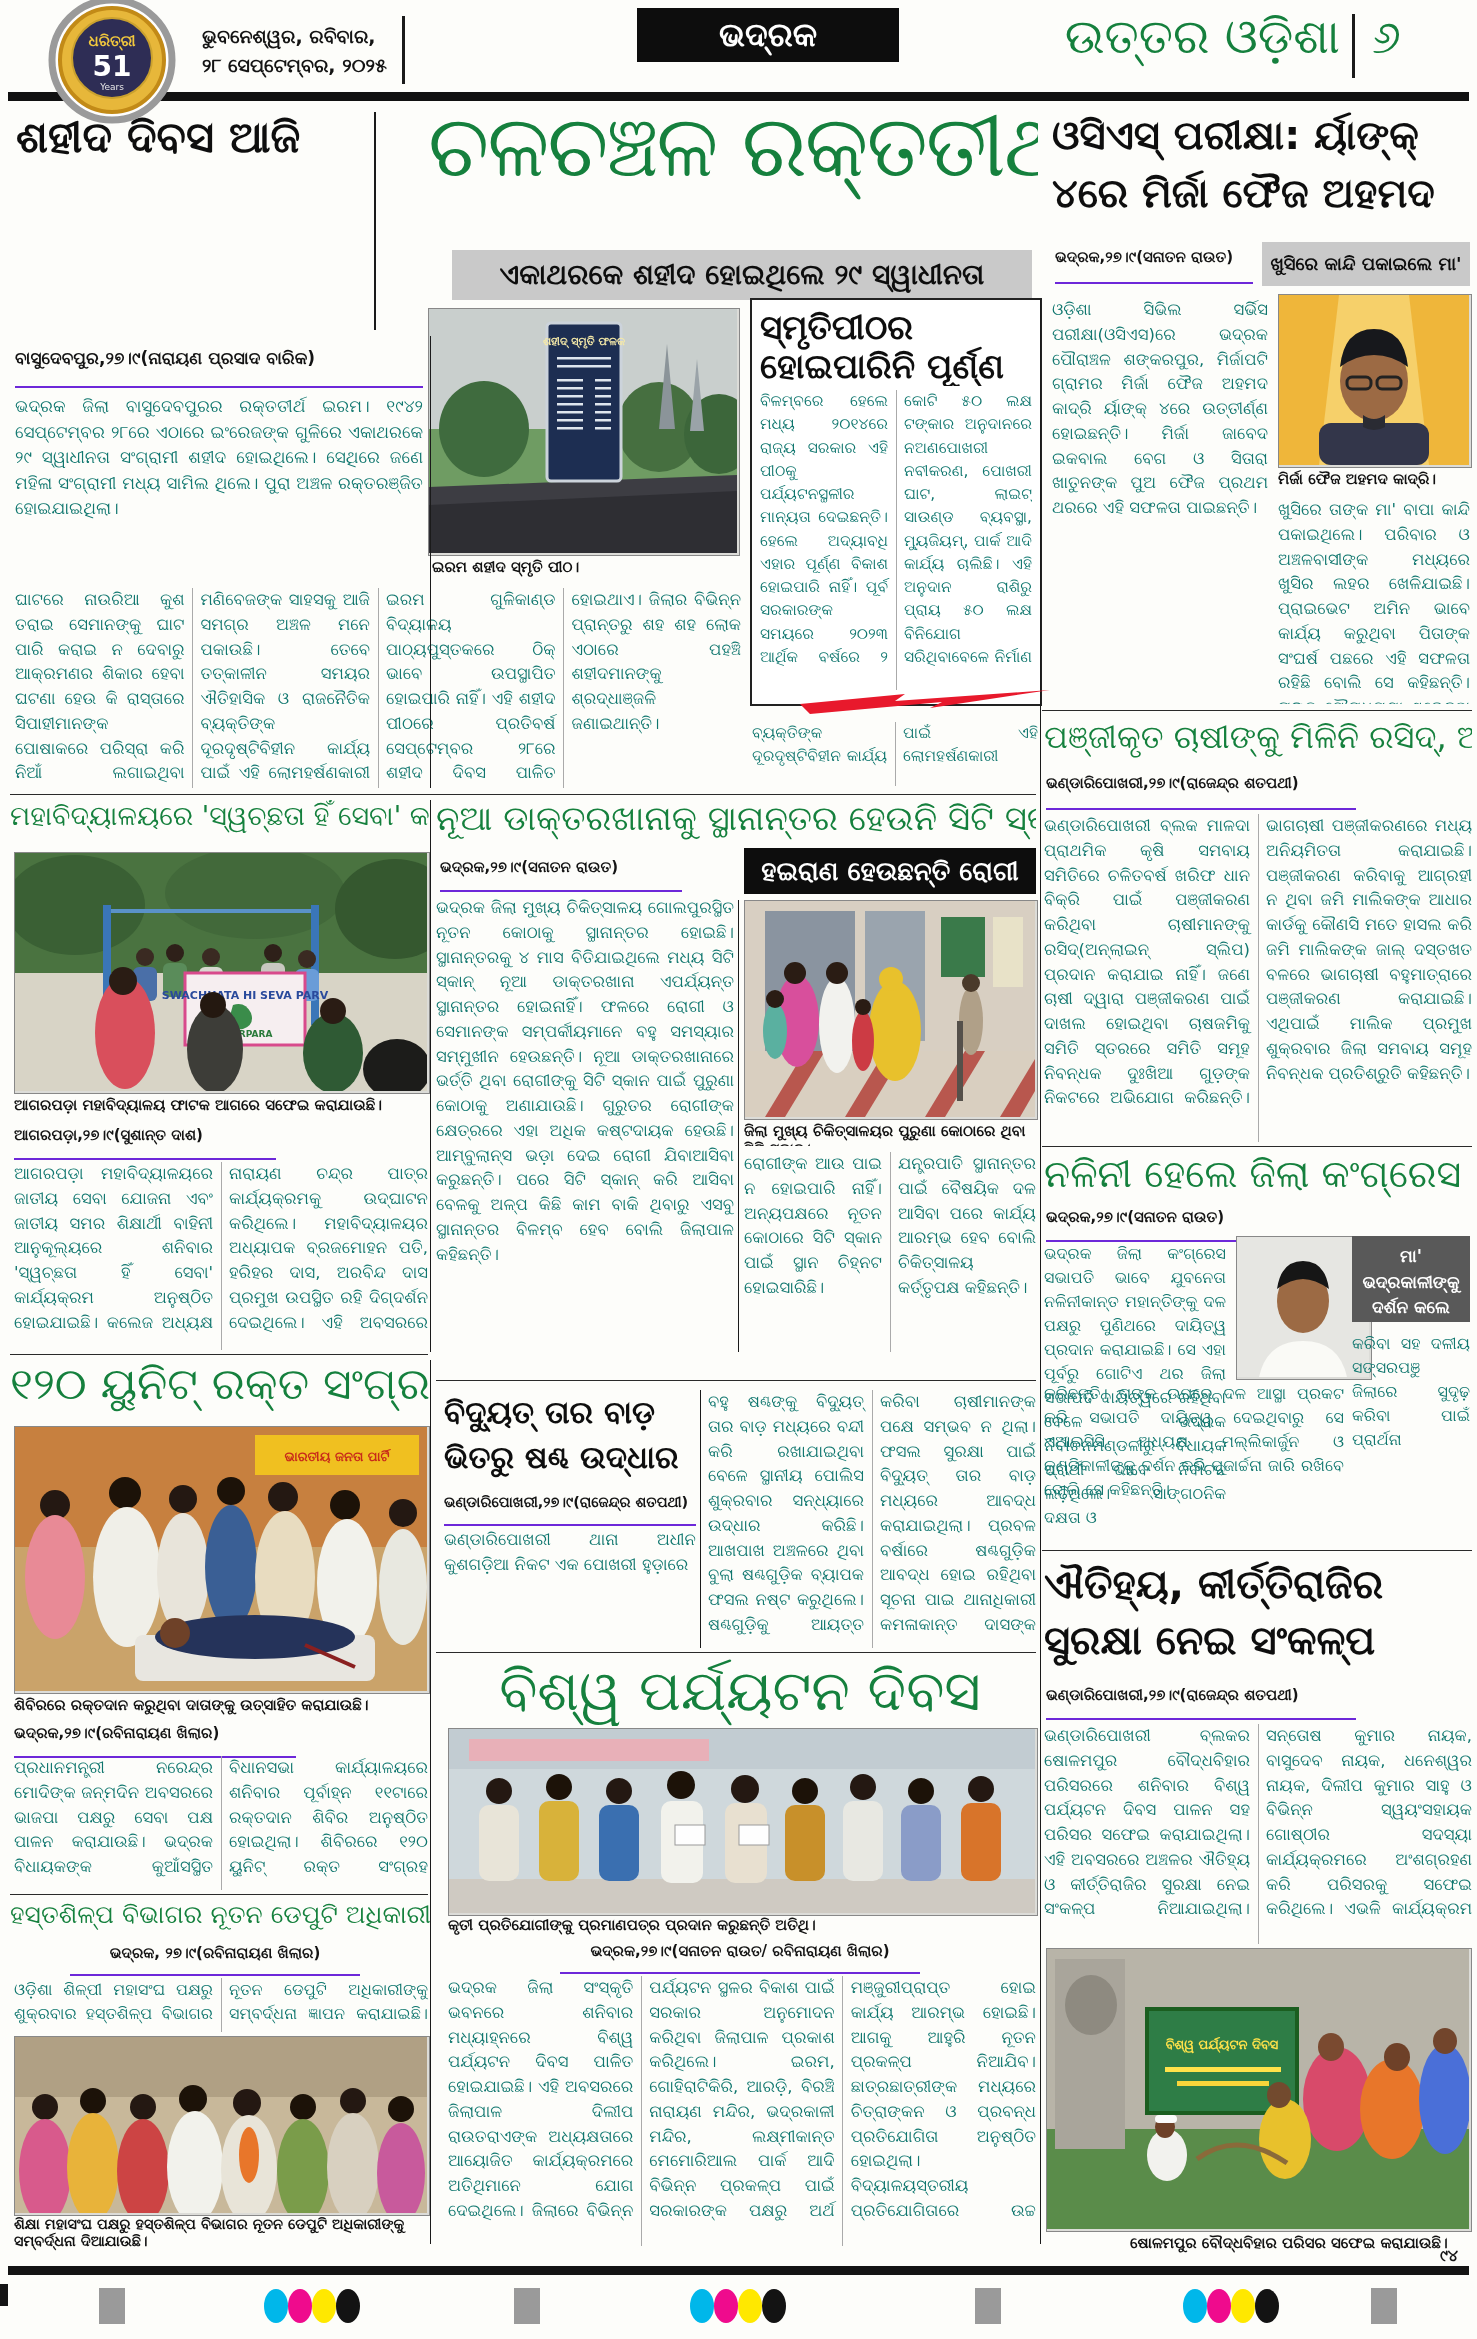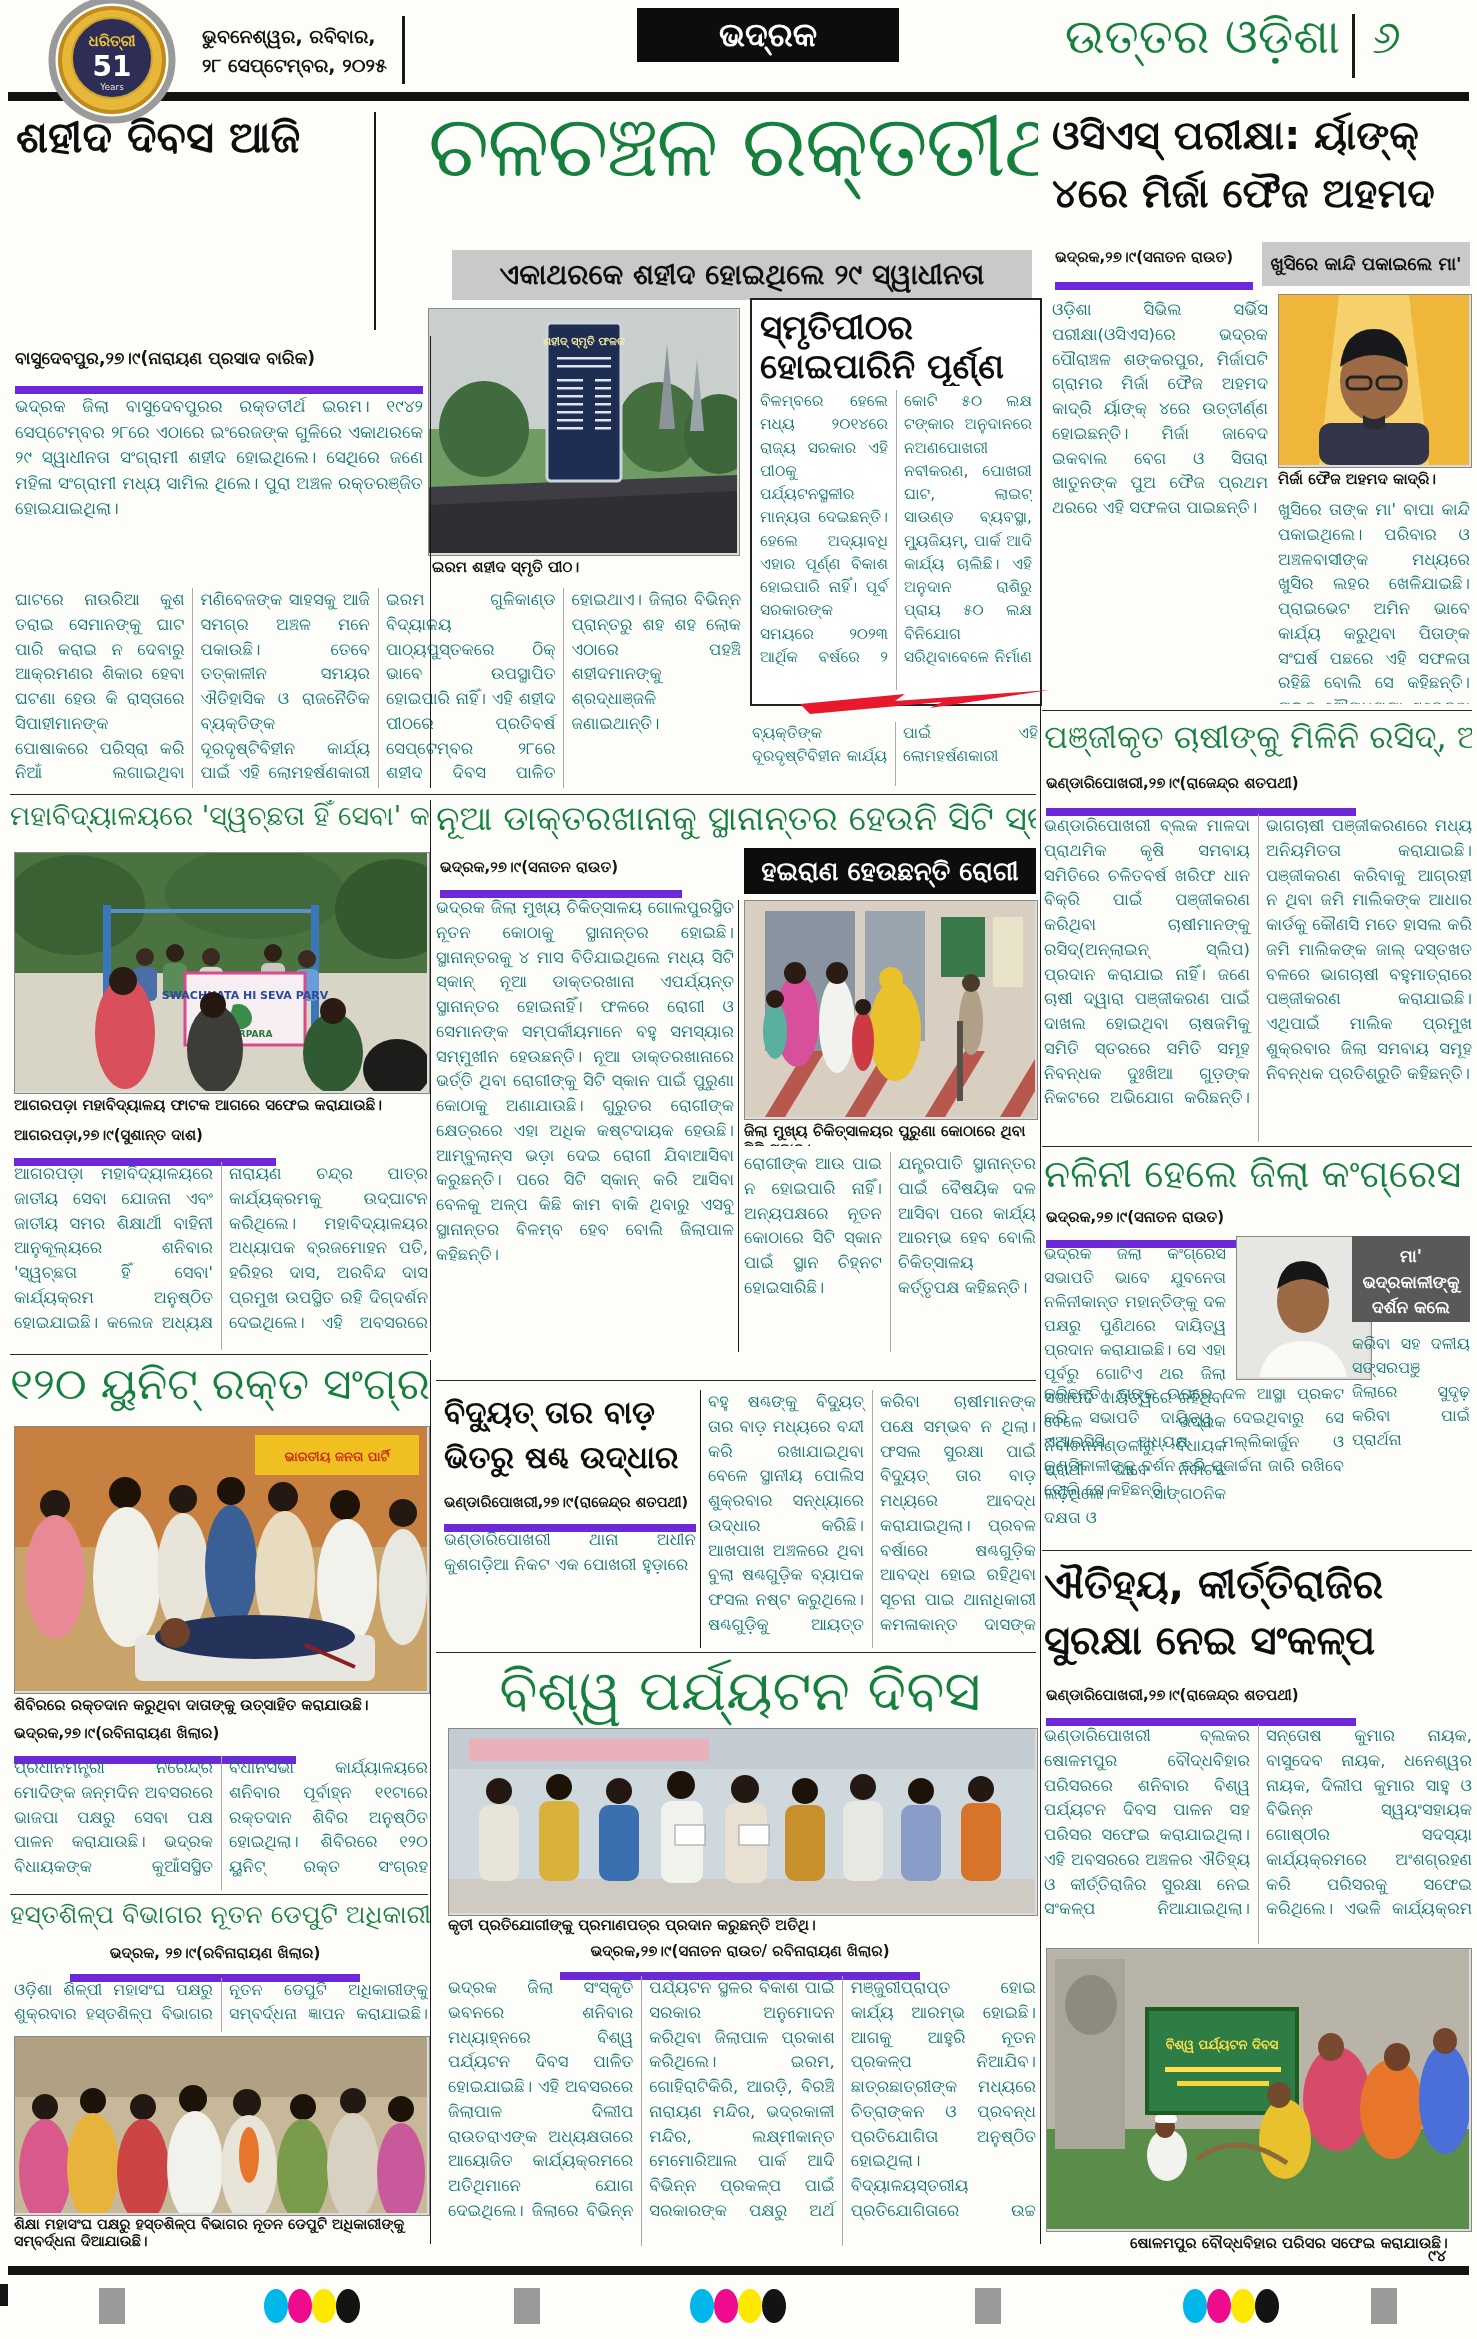--- a/index.html
+++ b/index.html
@@ -2,21 +2,21 @@
 <html><head>
 <meta charset="utf-8">
 <style>
   html,body{margin:0;padding:0;background:#e9e9e6;}
   #page{position:relative;width:1477px;height:2339px;background:#fdfdfa;overflow:hidden;
         font-family:"DejaVu Sans",sans-serif;color:#141414;}
   .abs{position:absolute;}
   .clip{overflow:hidden;}
   .hl{font-weight:normal;color:#15803d;white-space:nowrap;}
   .hlw{font-weight:bold;color:#0e0e0e;}
-  .byline{font-weight:bold;font-size:16px;border-bottom:8px solid #6d28d9;padding-bottom:4px;}
+  .byline{font-weight:bold;font-size:16px;border-bottom:2px solid #6d28d9;padding-bottom:4px;}
   .body{font-size:17px;line-height:1.5;text-align:justify;color:#0f766e;}
   .c2{column-count:2;column-gap:16px;column-rule:1px solid #aaa;}
   .c3{column-count:3;column-gap:16px;column-rule:1px solid #aaa;}
   .c4{column-count:4;column-gap:16px;column-rule:1px solid #aaa;}
   .cap{font-size:15px;font-weight:bold;color:#111;}
   .bar{background:#0d0d0d;color:#fff;font-weight:bold;text-align:center;}
   .gbar{background:#c9c9c9;color:#0d0d0d;font-weight:bold;text-align:center;}
   .vr{background:#1a1a1a;width:1px;}
   .hr{background:#2a2a2a;height:1px;}
   .photo{background:#dcdcd8;border:1px solid #888;}
@@ -356,21 +356,21 @@
   <div class="abs byline clip" style="left:560px;top:1942px;width:360px;height:26px;font-size:15px;text-align:center;">ଭଦ୍ରକ,୨୭।୯(ସନାତନ ରାଉତ/ ରବିନାରାୟଣ ଖିଲାର)</div>
   <div class="abs body c3 clip" style="left:448px;top:1976px;width:588px;height:270px;font-size:16.5px;">ଭଦ୍ରକ ଜିଲା ସଂସ୍କୃତି ଭବନରେ ଶନିବାର ମଧ୍ୟାହ୍ନରେ ବିଶ୍ୱ ପର୍ଯ୍ୟଟନ ଦିବସ ପାଳିତ ହୋଇଯାଇଛି। ଏହି ଅବସରରେ ଜିଲାପାଳ ଦିଲୀପ ରାଉତରାଏଙ୍କ ଅଧ୍ୟକ୍ଷତାରେ ଆୟୋଜିତ କାର୍ଯ୍ୟକ୍ରମରେ ଅତିଥିମାନେ ଯୋଗ ଦେଇଥିଲେ। ଜିଲାରେ ବିଭିନ୍ନ ପର୍ଯ୍ୟଟନ ସ୍ଥଳର ବିକାଶ ପାଇଁ ସରକାର ଅନୁମୋଦନ କରିଥିବା ଜିଲାପାଳ ପ୍ରକାଶ କରିଥିଲେ। ଇରମ, ଗୋହିରାଟିକିରି, ଆରଡ଼ି, ବିରଞ୍ଚି ନାରାୟଣ ମନ୍ଦିର, ଭଦ୍ରକାଳୀ ମନ୍ଦିର, ଲକ୍ଷ୍ମୀକାନ୍ତ ମେମୋରିଆଲ ପାର୍କ ଆଦି ବିଭିନ୍ନ ପ୍ରକଳ୍ପ ପାଇଁ ସରକାରଙ୍କ ପକ୍ଷରୁ ଅର୍ଥ ମଞ୍ଜୁରୀପ୍ରାପ୍ତ ହୋଇ କାର୍ଯ୍ୟ ଆରମ୍ଭ ହୋଇଛି। ଆଗକୁ ଆହୁରି ନୂତନ ପ୍ରକଳ୍ପ ନିଆଯିବ। ଛାତ୍ରଛାତ୍ରୀଙ୍କ ମଧ୍ୟରେ ଚିତ୍ରାଙ୍କନ ଓ ପ୍ରବନ୍ଧ ପ୍ରତିଯୋଗିତା ଅନୁଷ୍ଠିତ ହୋଇଥିଲା। ବିଦ୍ୟାଳୟସ୍ତରୀୟ ପ୍ରତିଯୋଗିତାରେ ଉଚ୍ଚ ବିଦ୍ୟାଳୟର ଆଶୁତୋଷ ନାୟକ, ଦେବସ୍ମିତା ସାହୁ ପ୍ରଥମ, ତିହିଡ଼ିର ସଚ୍ଚପୁର ଓଡ଼ିଶା ଆଦର୍ଶ ବିଦ୍ୟାଳୟର ଶାଶ୍ୱତ ନାୟକ, ସୌମ୍ୟଜିତ ଧଳ ଦ୍ୱିତୀୟ, ବିଏମ୍ ବାରୁରାଇ ଉଚ୍ଚ ବିଦ୍ୟାଳୟର ଅଂଶୁମାନ ସାମଲ ଓ ବିଦୁସ୍ମିତା ମିଶ୍ର ତୃତୀୟ ହୋଇଥିଲେ। ମହାବିଦ୍ୟାଳୟସ୍ତରୀୟ ପ୍ରତିଯୋଗିତାରେ କୃତୀ ପ୍ରତିଯୋଗୀଙ୍କୁ ପୁରସ୍କୃତ କରାଯାଇଥିଲା।</div>
 
   <div class="abs vr" style="left:430px;top:336px;height:452px;"></div>
   <div class="abs vr" style="left:430px;top:800px;height:552px;"></div>
   <div class="abs vr" style="left:430px;top:1360px;height:884px;"></div>
   <div class="abs vr" style="left:1040px;top:300px;height:1944px;"></div>
   <div class="abs vr" style="left:738px;top:900px;height:452px;"></div>
   <div class="abs vr" style="left:700px;top:1390px;height:258px;"></div>
 
-  <div class="abs clip" style="left:1428px;top:2246px;width:42px;height:20px;font-size:16px;font-weight:bold;text-align:left;">୯୪</div>
+  <div class="abs clip" style="left:1428px;top:2246px;width:42px;height:20px;font-size:16px;font-weight:bold;text-align:center;">୯୪</div>
   <div class="abs" style="left:8px;top:2266px;width:1461px;height:9px;background:#141414;"></div>
   <div class="abs" style="left:0;top:2284px;width:8px;height:22px;background:#141414;"></div>
 
   <div class="abs" style="left:99px;top:2288px;width:26px;height:36px;background:#9a9a9a;"></div>
   <div class="abs" style="left:514px;top:2288px;width:26px;height:36px;background:#9a9a9a;"></div>
   <div class="abs" style="left:975px;top:2288px;width:26px;height:36px;background:#9a9a9a;"></div>
   <div class="abs" style="left:1371px;top:2288px;width:26px;height:36px;background:#9a9a9a;"></div>
 
   <svg class="abs" style="left:262px;top:2286px;" width="100" height="40" viewBox="0 0 100 40">
     <ellipse cx="14" cy="20" rx="12" ry="17" fill="#00b7ea"></ellipse>

